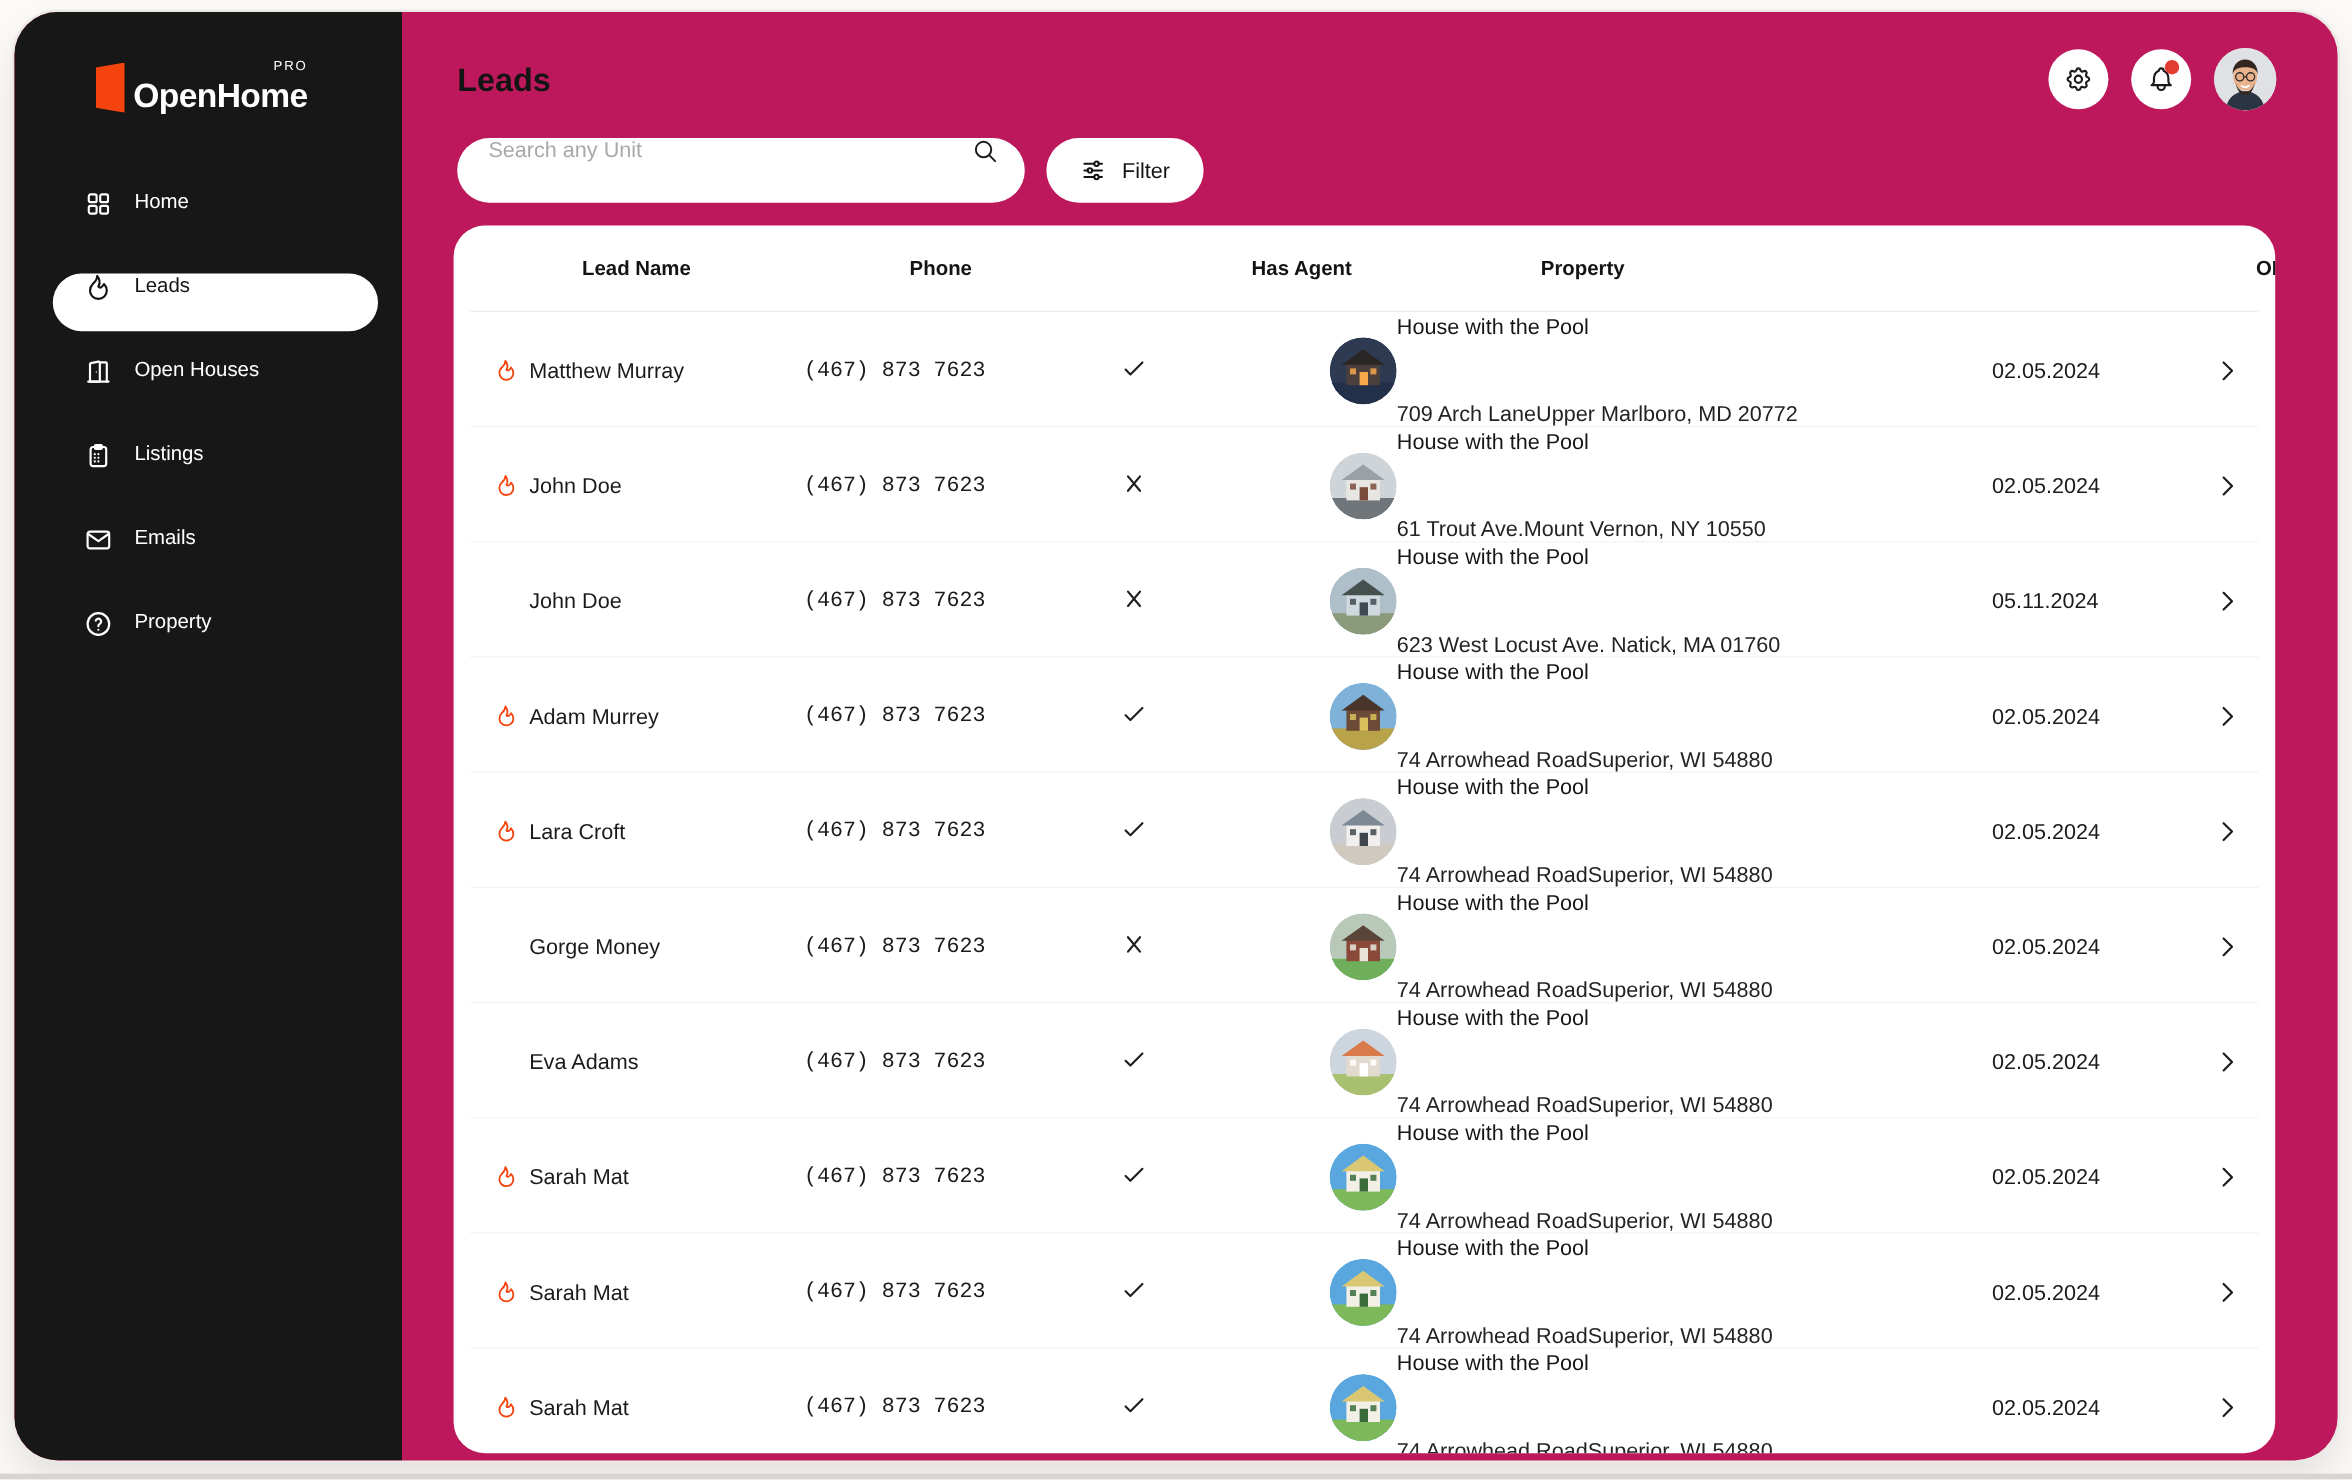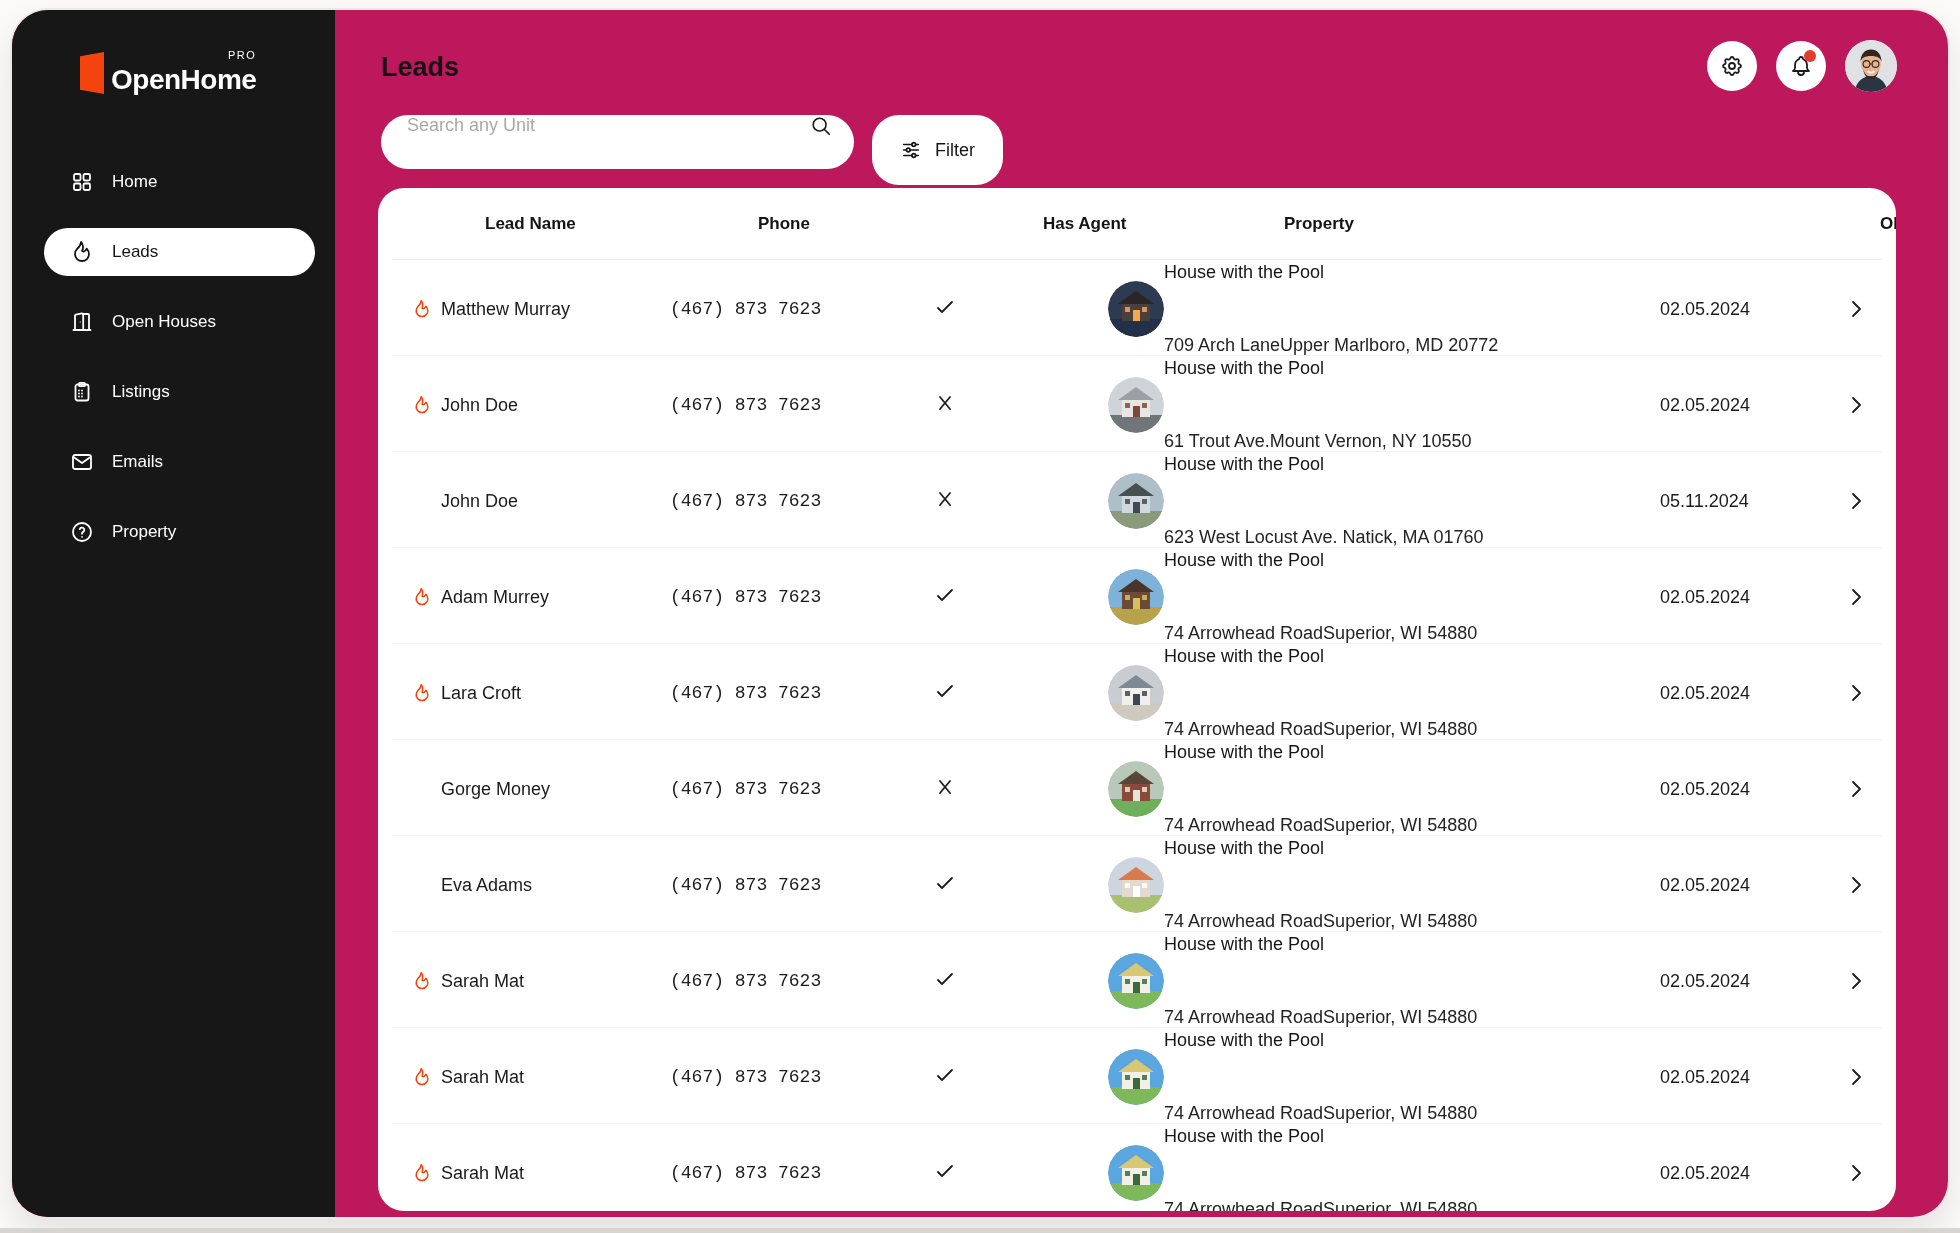--- a/index.html
+++ b/index.html
@@ -21,21 +21,21 @@
   .sidebar{ position:absolute; left:0; top:0; bottom:0; width:323px; background:#171717; }
   .logo{ position:absolute; left:68px; top:42px; display:flex; align-items:flex-end; }
   .logo-door{ width:24px; height:42px; background:#F4430C; margin-right:7px;
               clip-path:polygon(0 10%, 100% 0, 100% 100%, 0 90%); }
   .logo-word{ color:#fff; font-size:28px; font-weight:700; letter-spacing:-.5px; line-height:1; position:relative; padding-top:12px;}
   .logo-badge{ position:absolute; right:0; top:-4px; font-size:11px; font-weight:400; letter-spacing:1.5px; color:#fff; }
 
   .nav{ position:absolute; top:148px; left:0; right:0; }
   .nav-item{
     height:48px; margin:0 20px 22px 32px; padding-left:26px;
-    display:flex; align-items:center; gap:18px;
+    display:flex; align-items:flex-start; gap:18px;
     border-radius:26px; font-size:17px; color:#fff; cursor:pointer;
   }
   .nav-item .nicon{ width:24px; height:24px; flex:0 0 24px; }
   .nav-item.active{ background:#fff; color:#141414; font-weight:500; }
   svg.stroke{ fill:none; stroke:currentColor; stroke-width:1.8; stroke-linecap:round; stroke-linejoin:round; }
 
   
   .main{ position:absolute; left:323px; top:0; right:0; bottom:0; }
   .page-title{ position:absolute; left:46px; top:42px; font-size:27px; font-weight:700; color:#141414; }
 
@@ -48,21 +48,21 @@
 
   .controls{ position:absolute; left:46px; top:105px; display:flex; gap:18px; }
   .search{
     width:473px; height:54px; background:#fff; border-radius:27px;
     display:flex; align-items:flex-start; padding:0 22px 0 26px;gap:34px;
   }
   .search input{ flex:1; border:none; outline:none; font-size:18px; color:#222; background:transparent; font-family:inherit; }
   .search input::placeholder{ color:#a9a9a9; }
   .search svg{ width:22px; height:22px; color:#1b1b1b; }
   .filter-btn{
-    height:70px; padding:0 28px; background:#fff; border-radius:27px; border:none;
+    height:54px; padding:0 28px; background:#fff; border-radius:27px; border:none;
     display:flex; align-items:center; gap:13px; font-size:18px; color:#141414; font-family:inherit; cursor:pointer;
   }
   .filter-btn svg{ width:22px; height:22px; }
 
   
   .card{
     position:absolute; left:43px; right:52px; top:178px; bottom:6px;
     background:#fff; border-radius:26px; overflow:hidden;
   }
   .thead, .row{

